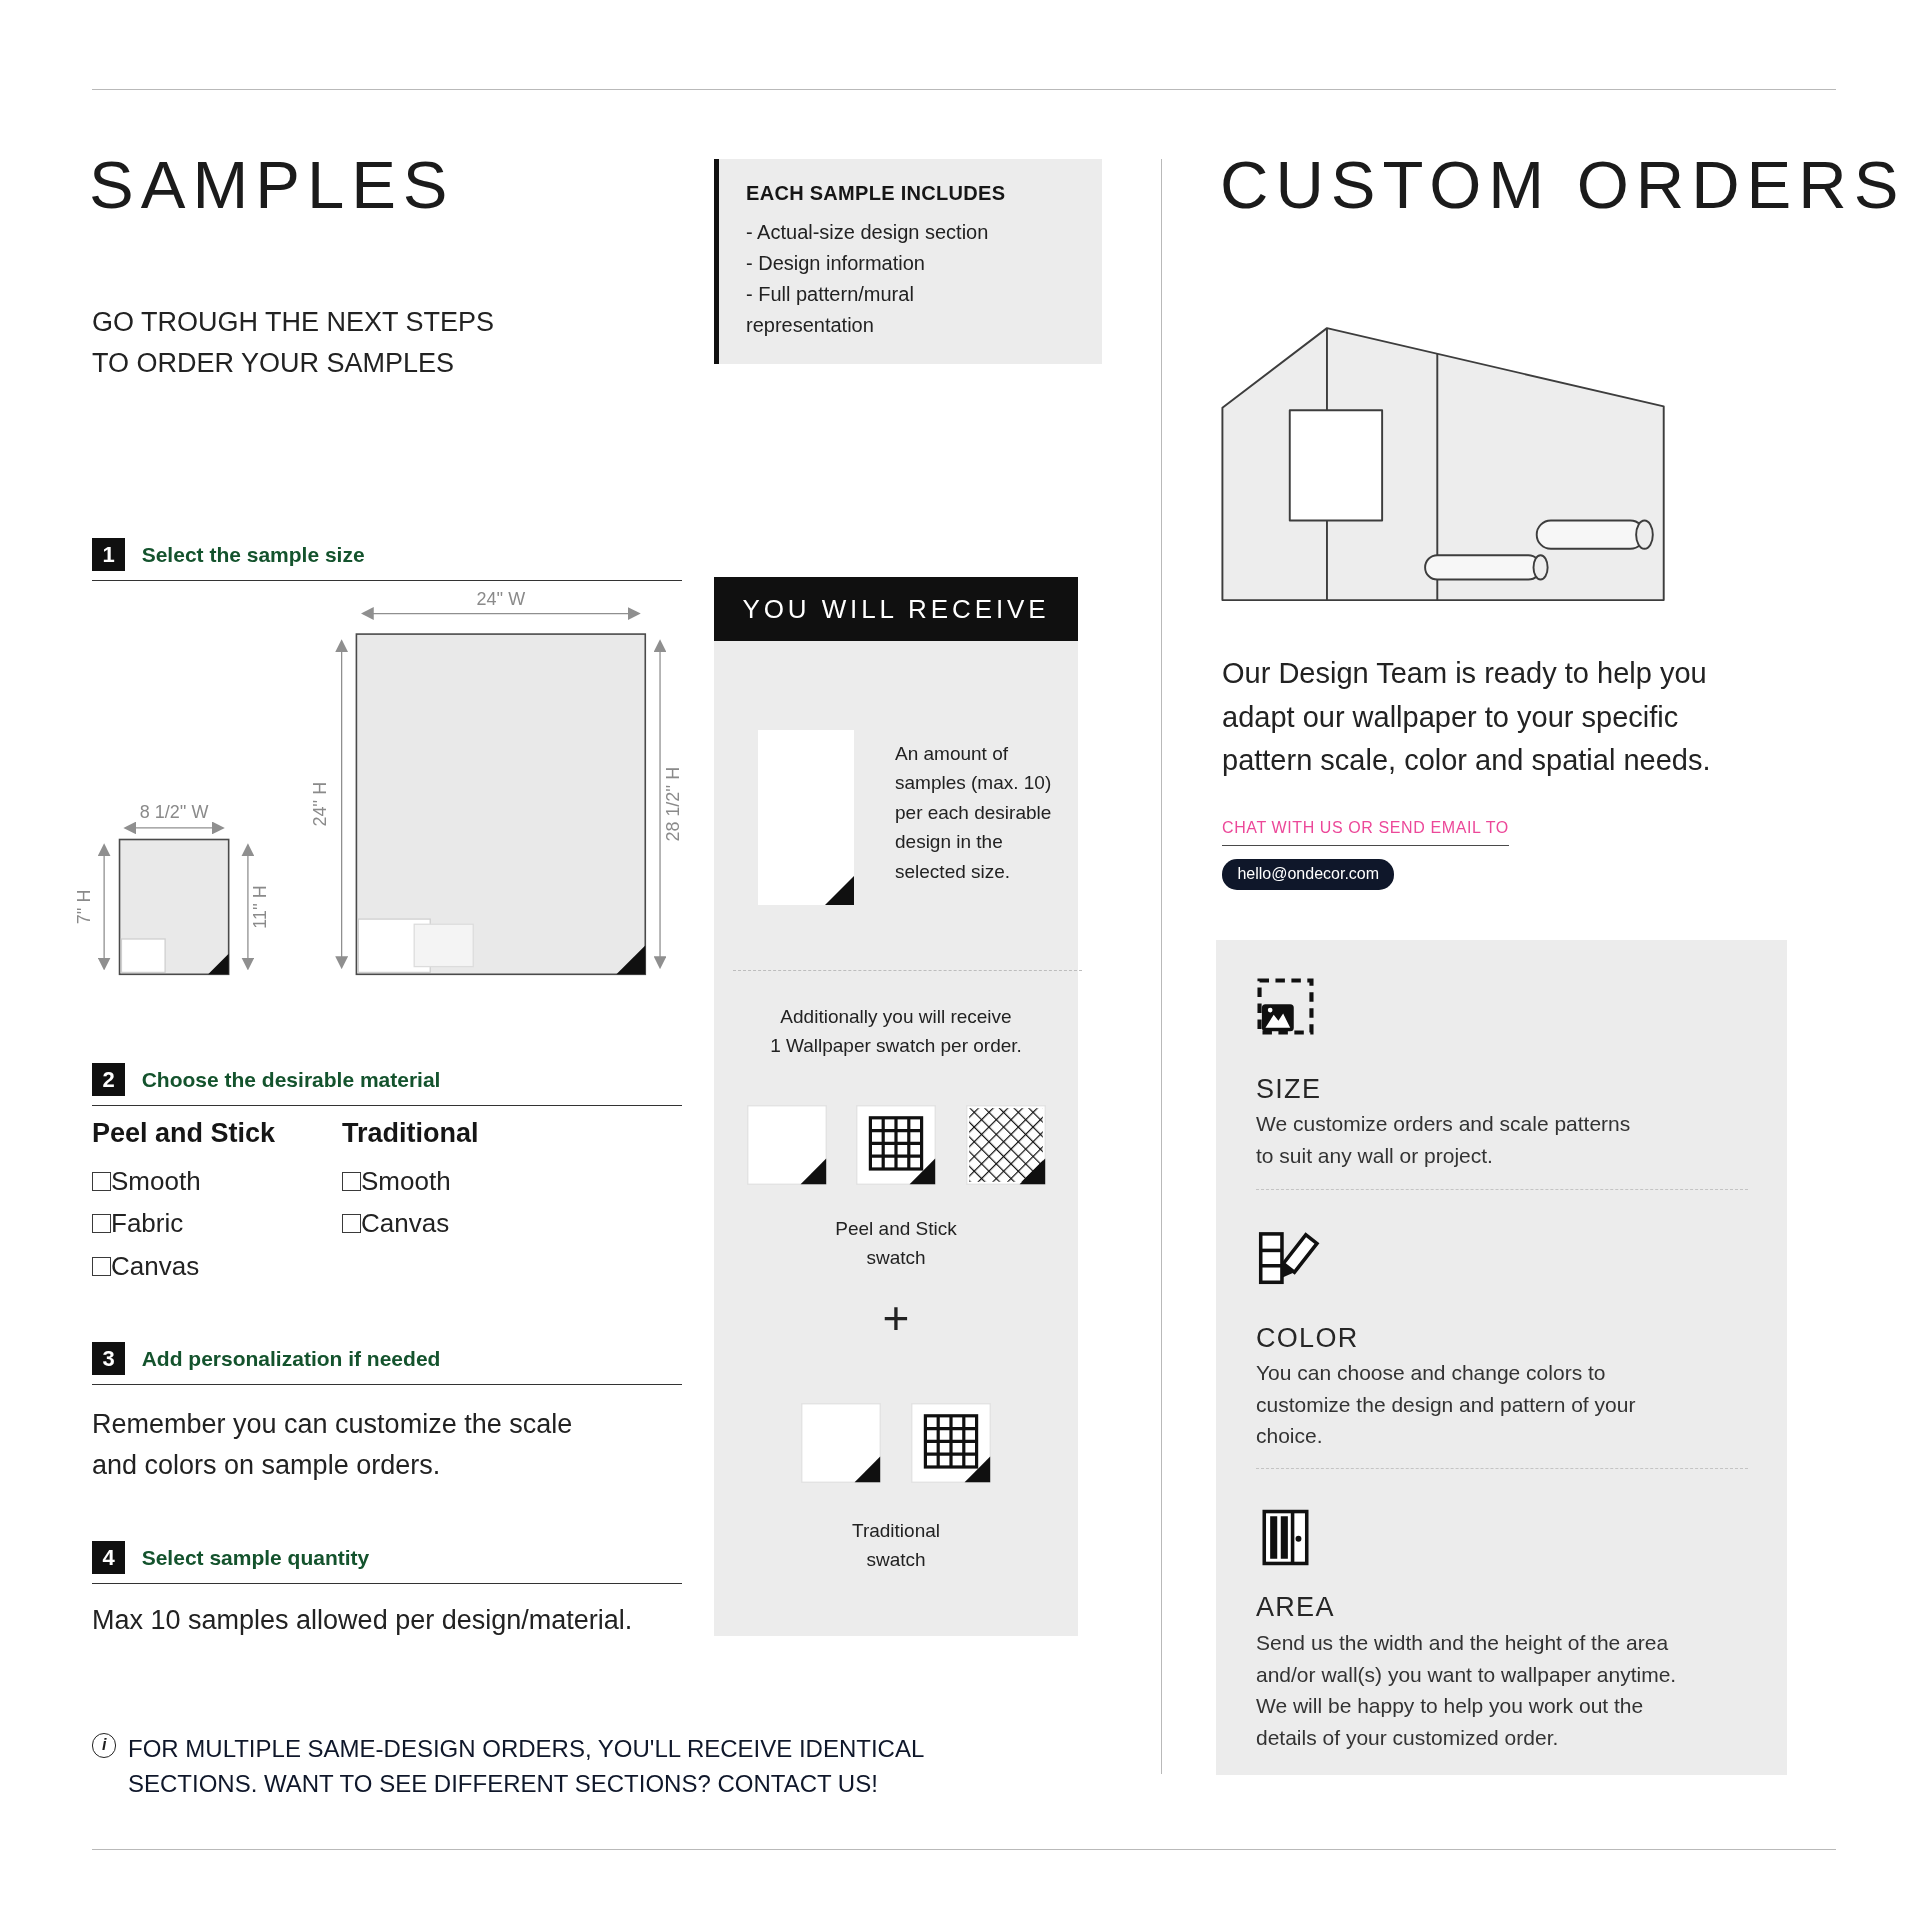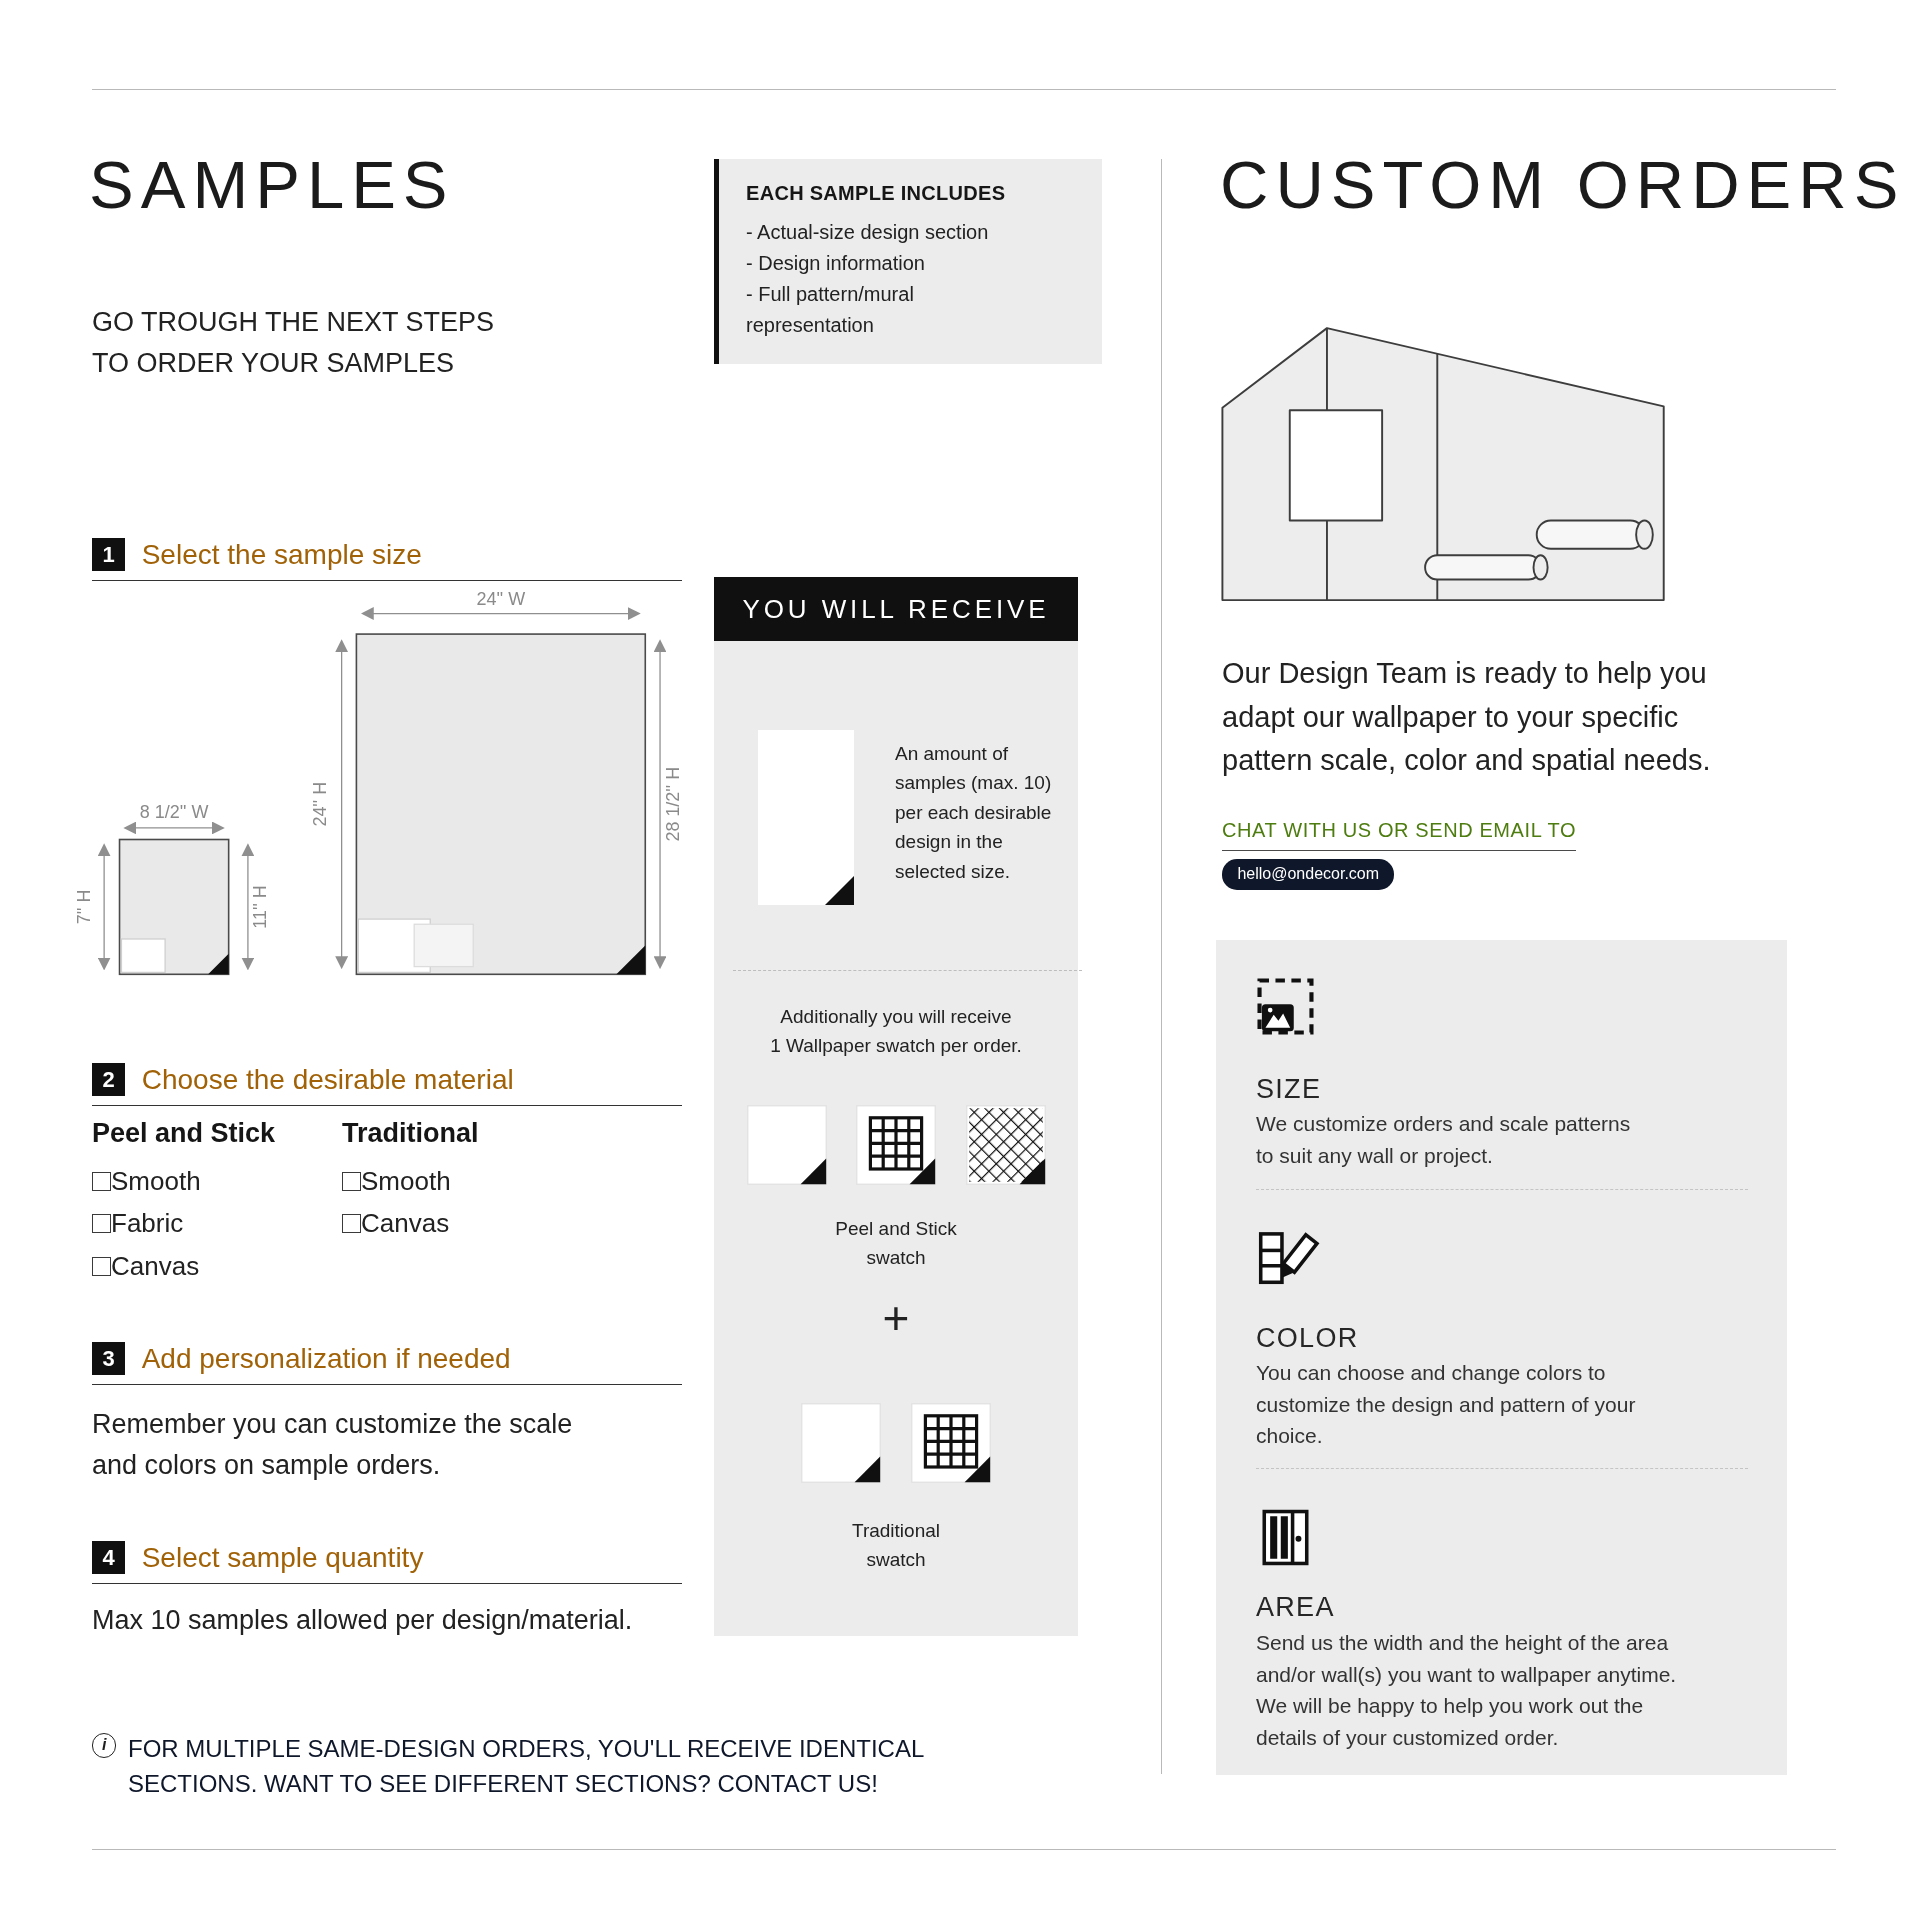--- a/index.html
+++ b/index.html
@@ -19,21 +19,21 @@
 
   .intro { font-size:27px; line-height:1.5; color:#222222; }
 
   .includes { background:#ececec; border-left:5.8px solid #101010; padding:23px 27px; width:388px; }
   .includes-title { font-size:20px; font-weight:700; letter-spacing:0.3px; margin-bottom:11.6px; color:#161616; }
   .includes-item { font-size:20px; line-height:1.55; color:#222222; }
 
   .step-header { display:flex; align-items:center; gap:16.7px; border-bottom:1.9px solid #333333; padding-bottom:9px; }
   .step-num { width:33px; height:33px; background:#101010; color:#ffffff; font-size:22px; font-weight:700;
               display:flex; align-items:center; justify-content:center; flex:0 0 33px; }
-  .step-title { font-size:28px; color:#a16207; }
+  .step-title { font-size:21px; color:#14532d;font-weight:bold; }
 
   .mat-title { font-size:27px; font-weight:700; margin-bottom:16.7px; color:#161616; }
   .mat-opt { display:flex; align-items:center; font-size:26px; margin-bottom:11.6px; color:#222222; cursor:default; }
   .cb { width:19px; height:19px; border:1.9px solid #3a3a3a; display:inline-block; flex:0 0 19px; background:#ffffff; }
 
   .body-text { font-size:27px; line-height:1.5; color:#222222; }
 
   .footnote { display:flex; gap:11.6px; align-items:flex-start; }
   .info-icon { width:24.4px; height:24.4px; border:1.9px solid #222222; border-radius:50%; display:flex; align-items:center;
                justify-content:center; font-size:16px; font-weight:700; font-style:italic; flex:0 0 24.4px; margin-top:1.3px; }
@@ -46,21 +46,21 @@
   .center { text-align:center; }
   .dashed { border-top:1.3px dashed #bdbdbd; }
   .plus { font-size:46px; font-weight:300; color:#222222; }
   .swatch-row { position:absolute; left:0; width:100%; display:flex; justify-content:center; gap:29.5px; }
 
   .page-icon { position:absolute; width:96px; height:175px; background:#ffffff; }
   .fold::after { content:""; position:absolute; right:0; bottom:0; width:0; height:0;
                  border-bottom:29.5px solid #101010; border-left:29.5px solid transparent; }
 
   .custom-body { font-size:29px; line-height:1.5; color:#222222; }
-  .chat-label { font-size:20px; letter-spacing:0.6px; color:#4d7c0f; border-bottom:1.3px solid #4a4a4a;
+  .chat-label { font-size:16px; letter-spacing:0.6px; color:#ec4899; border-bottom:1.3px solid #4a4a4a;
                 padding-bottom:8px; display:inline-block; }
   .email-badge { background:#0f172a; color:#ffffff; font-size:16px; padding:6.4px 15.4px; display:inline-block;border-radius:15px; }
 
   .feat-title { font-size:27px; letter-spacing:1.3px; color:#262626; }
   .feat-text { font-size:21px; line-height:1.5; color:#333333; }
   .feat-divider { position:absolute; left:40px; width:492px; border-top:1.3px dashed #c4c4c4; }
 
   svg { overflow:visible; }
   svg text { font-family:"Liberation Sans", sans-serif; font-size:28px; fill:#8a8a8a; }
 </style>

